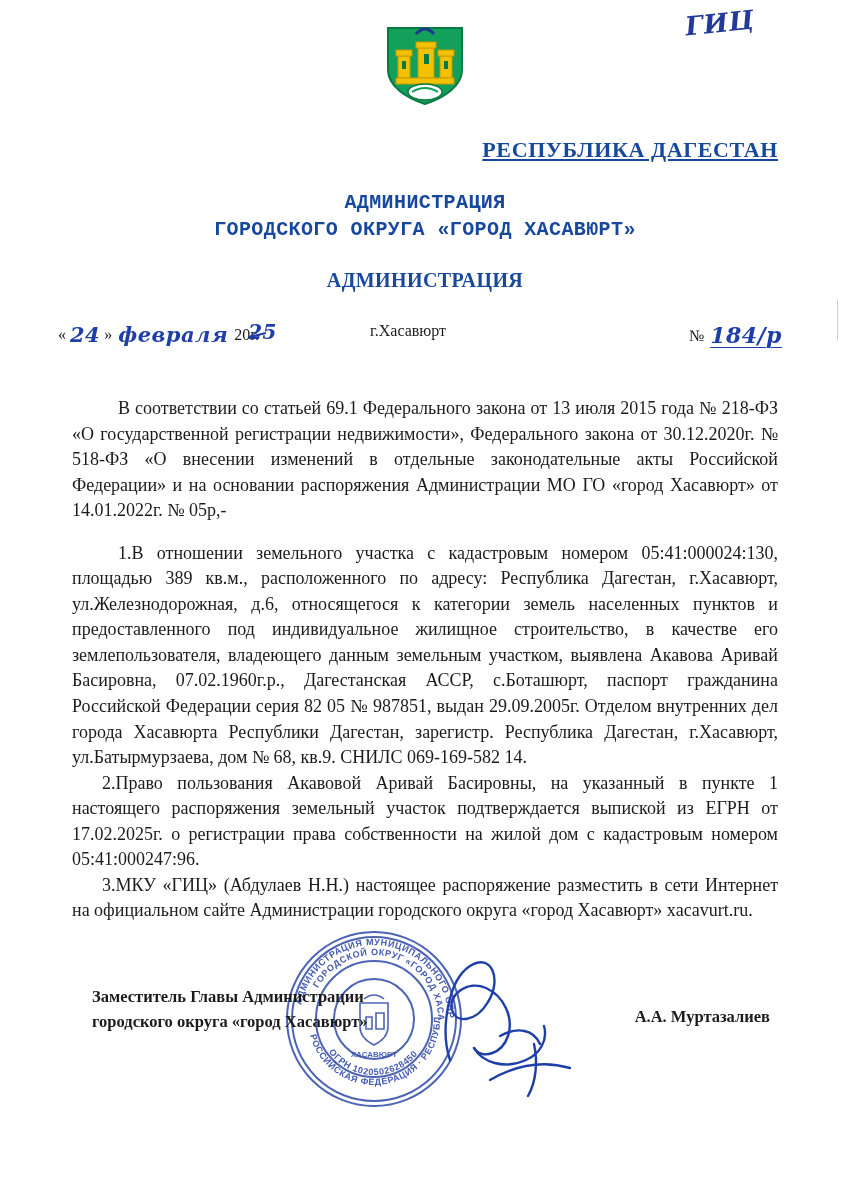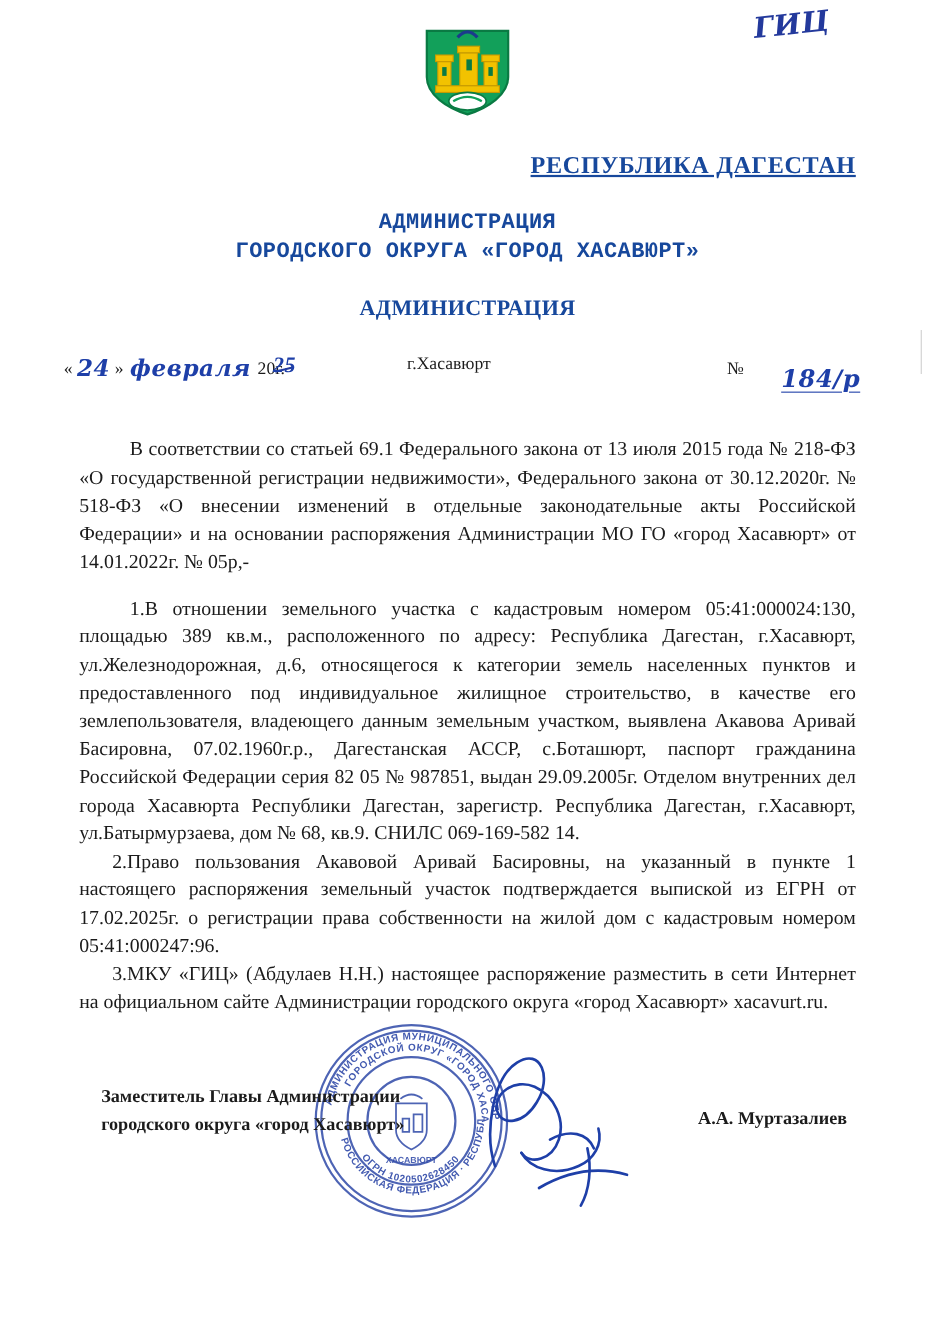--- a/index.html
+++ b/index.html
@@ -117,43 +117,41 @@
     width: 16px;
     height: 2px;
     background: #23399c;
     transform: rotate(-14deg);
   }
   .meta-left .hand-year {
     position: absolute;
     left: 14px;
     top: -6px;
     font-size: 20px;
-    font-family: Liberation Serif, serif;
   }
   .meta-city {
     position: absolute;
     left: 298px;
     top: 4px;
     font-size: 16px;
   }
   .meta-right {
     position: absolute;
     right: -4px;
     top: 2px;
     white-space: nowrap;
   }
   .meta-right .hand-num {
     font-size: 22px;
     padding-left: 6px;
     position: relative;
-    top: 12px;
+    top: 2px;
     text-decoration: underline;
     text-decoration-thickness: 1px;
     text-underline-offset: 4px;
-    margin-left: 28px;
   }
 
   
   .subject {
     text-align: center;
     font-weight: bold;
     font-size: 16.5px;
     margin-top: 56px;
   }
 

